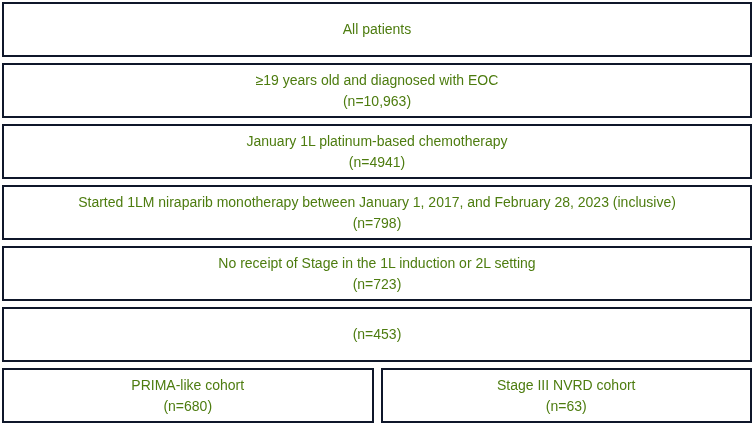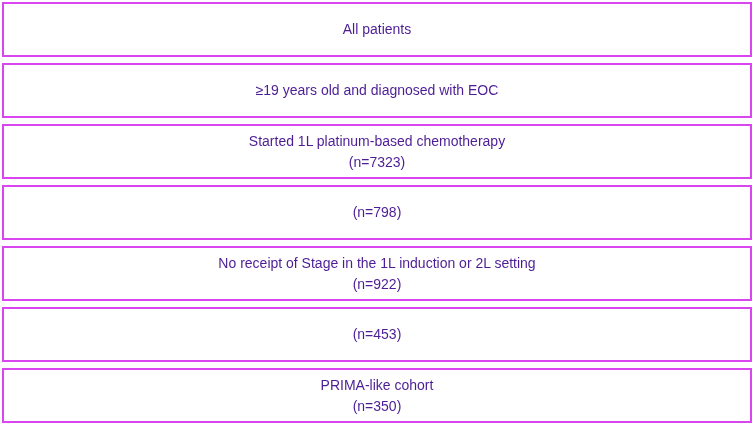--- a/index.html
+++ b/index.html
@@ -14,28 +14,28 @@
     padding: 2px 3px 3px 2px;
     display: flex;
     flex-direction: column;
     gap: 6px;
     font-family: "Liberation Sans", sans-serif;
     background: #ffffff;
   }
   .flow-box {
     box-sizing: border-box;
     height: 55px;
-    border: 2px solid #d946ef;
+    border: 2px solid #0f172a;
     background: #ffffff;
     display: flex;
     flex-direction: column;
     justify-content: center;
     align-items: center;
     text-align: center;
-    color: #4c1d95;
+    color: #4d7c0f;
     font-size: 14px;
     line-height: 21px;
     flex: 0 0 auto;
   }
   .flow-box .box-label,
   .flow-box .box-count {
     white-space: nowrap;
   }
   .final-row {
     display: flex;
@@ -50,40 +50,46 @@
 <body>
 
 <div class="flowchart">
 
   <div class="flow-box">
     <div class="box-label">All patients</div>
   </div>
 
   <div class="flow-box">
     <div class="box-label">≥19 years old and diagnosed with EOC</div>
+    <div class="box-count">(n=10,963)</div>
   </div>
 
   <div class="flow-box">
-    <div class="box-label">Started 1L platinum-based chemotherapy</div>
-    <div class="box-count">(n=7323)</div>
+    <div class="box-label">January 1L platinum-based chemotherapy</div>
+    <div class="box-count">(n=4941)</div>
   </div>
 
   <div class="flow-box">
+    <div class="box-label">Started 1LM niraparib monotherapy between January 1, 2017, and February 28, 2023 (inclusive)</div>
     <div class="box-count">(n=798)</div>
   </div>
 
   <div class="flow-box">
     <div class="box-label">No receipt of Stage in the 1L induction or 2L setting</div>
-    <div class="box-count">(n=922)</div>
+    <div class="box-count">(n=723)</div>
   </div>
 
   <div class="flow-box">
     <div class="box-count">(n=453)</div>
   </div>
 
   <div class="final-row">
     <div class="flow-box">
       <div class="box-label">PRIMA-like cohort</div>
-      <div class="box-count">(n=350)</div>
+      <div class="box-count">(n=680)</div>
+    </div>
+    <div class="flow-box">
+      <div class="box-label">Stage III NVRD cohort</div>
+      <div class="box-count">(n=63)</div>
     </div>
   </div>
 
 </div>
 
 </body></html>

